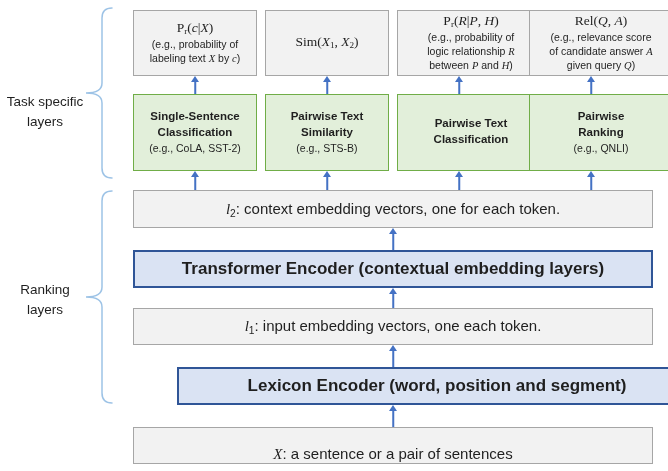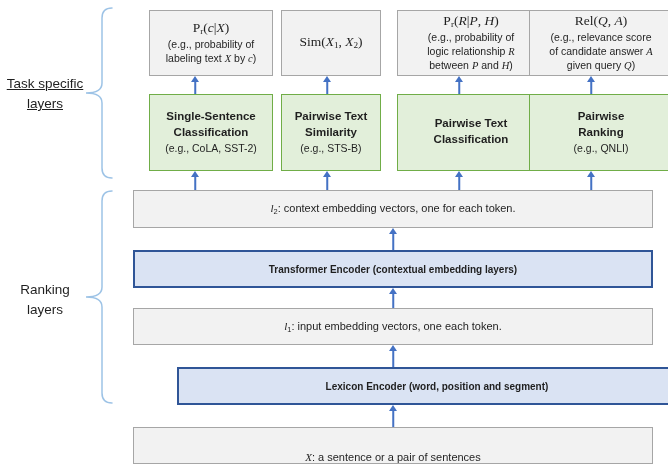--- a/index.html
+++ b/index.html
@@ -13,28 +13,28 @@
     position:relative; width:668px; height:471px; background:#ffffff;
     font-family:"Liberation Sans", sans-serif; color:var(--text-color);
     overflow:hidden;
   }
   .box{position:absolute; box-sizing:border-box; display:flex; flex-direction:column;
        align-items:center; justify-content:center; text-align:center;}
   .formula-box{top:10px; height:66px; background:var(--io-fill);
        border:1.4px solid var(--io-border); padding:2px 3px;}
   .task-box{top:94px; height:77px; background:var(--task-fill);
        border:1.6px solid var(--task-border); padding:2px 3px;}
-  .col0{left:149px; width:124px;}
-  .col1{left:265px; width:100px;margin-left:16px;}
+  .col0{left:133px; width:124px;}
+  .col1{left:265px; width:124px;}
   .col2{left:397px; width:148px;}
   .col3{left:529px; width:144px;}
   .bar{left:133px; width:520px; flex-direction:row;}
-  .io-bar{background:var(--io-fill); border:1.4px solid var(--io-border); font-size:11px;}
+  .io-bar{background:var(--io-fill); border:1.4px solid var(--io-border); font-size:15px;}
   .encoder-bar{background:var(--encoder-fill); border:2px solid var(--encoder-border);
-       font-size:10px; font-weight:bold;}
+       font-size:17px; font-weight:bold;}
   .formula{font-family:"Liberation Serif", serif; font-size:13.5px; margin-bottom:2px;}
   .desc{font-size:10.5px; line-height:1.32; white-space:pre-line;}
   .task-title{font-size:11.5px; font-weight:bold; line-height:1.35; white-space:pre-line; margin-bottom:2px;}
   .task-examples{font-size:10.5px; line-height:1.3; white-space:pre-line;}
   .seg-i{font-family:"Liberation Serif", serif; font-style:italic;}
   .seg-sub{font-size:0.68em; vertical-align:-0.25em;}
   .side-label{position:absolute; left:2px; width:86px; text-align:center;
        font-size:13.5px; line-height:1.5;}
   .brace{position:absolute; left:82px; width:34px; color:var(--brace-color);}
   .arrow{position:absolute; width:12px;}
@@ -42,21 +42,21 @@
        transform:translateX(-50%); background:var(--arrow-color);}
   .arrow .head{position:absolute; left:50%; top:0; transform:translateX(-50%);
        width:0; height:0; border-left:4px solid transparent;
        border-right:4px solid transparent; border-bottom:6px solid var(--arrow-color);}
 </style>
 </head>
 <body>
 
 <div id="canvas">
 
-  <div class="side-label" style="top:74px; white-space:pre-line;text-decoration:underline;">Task specific
+  <div class="side-label" style="top:92px; white-space:pre-line;">Task specific
 layers</div>
   <svg class="brace" style="top:7px;" width="34" height="172" viewBox="0 0 34 172">
     <path d="M 30 1 Q 20 1 20 11 L 20 76 Q 20 86 4 86 Q 20 86 20 96 L 20 161 Q 20 171 30 171" fill="none" stroke="currentColor" stroke-width="1.5" stroke-linecap="round"></path>
   </svg>
 
   <div class="side-label" style="top:280px; white-space:pre-line;">Ranking
 layers</div>
   <svg class="brace" style="top:190px;" width="34" height="214" viewBox="0 0 34 214">
     <path d="M 30 1 Q 20 1 20 11 L 20 97 Q 20 107 4 107 Q 20 107 20 117 L 20 203 Q 20 213 30 213" fill="none" stroke="currentColor" stroke-width="1.5" stroke-linecap="round"></path>
   </svg>

